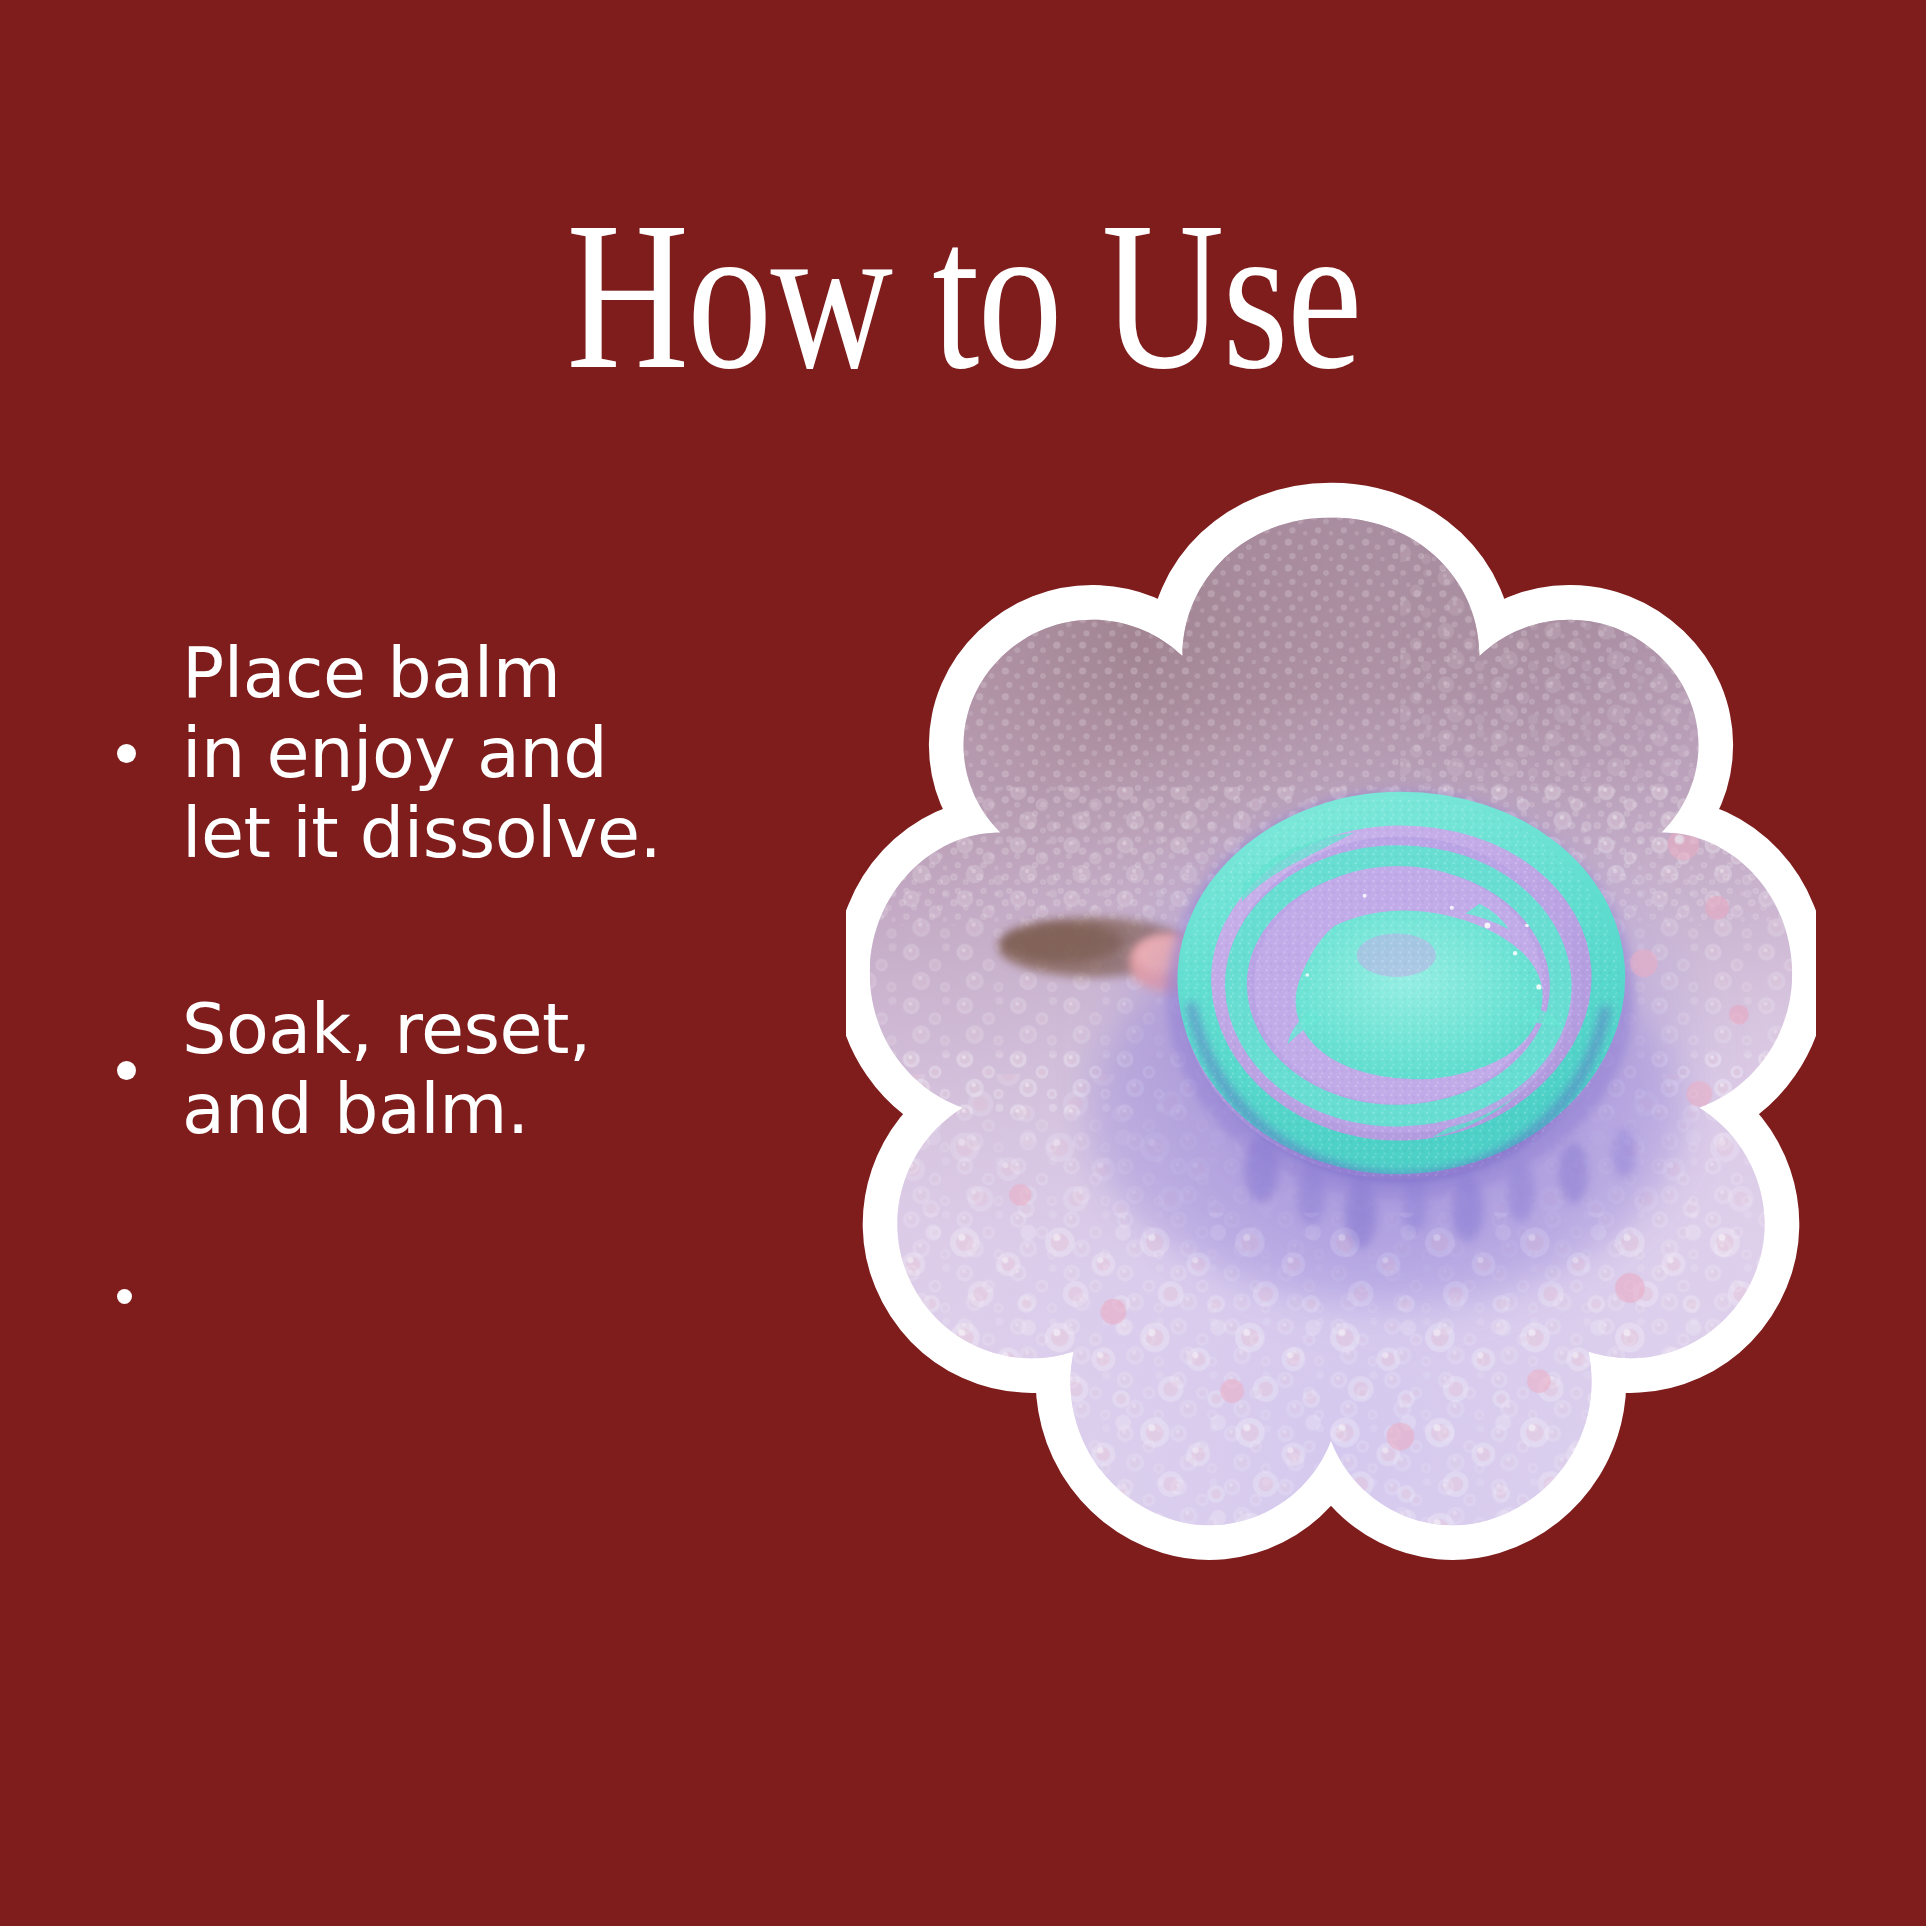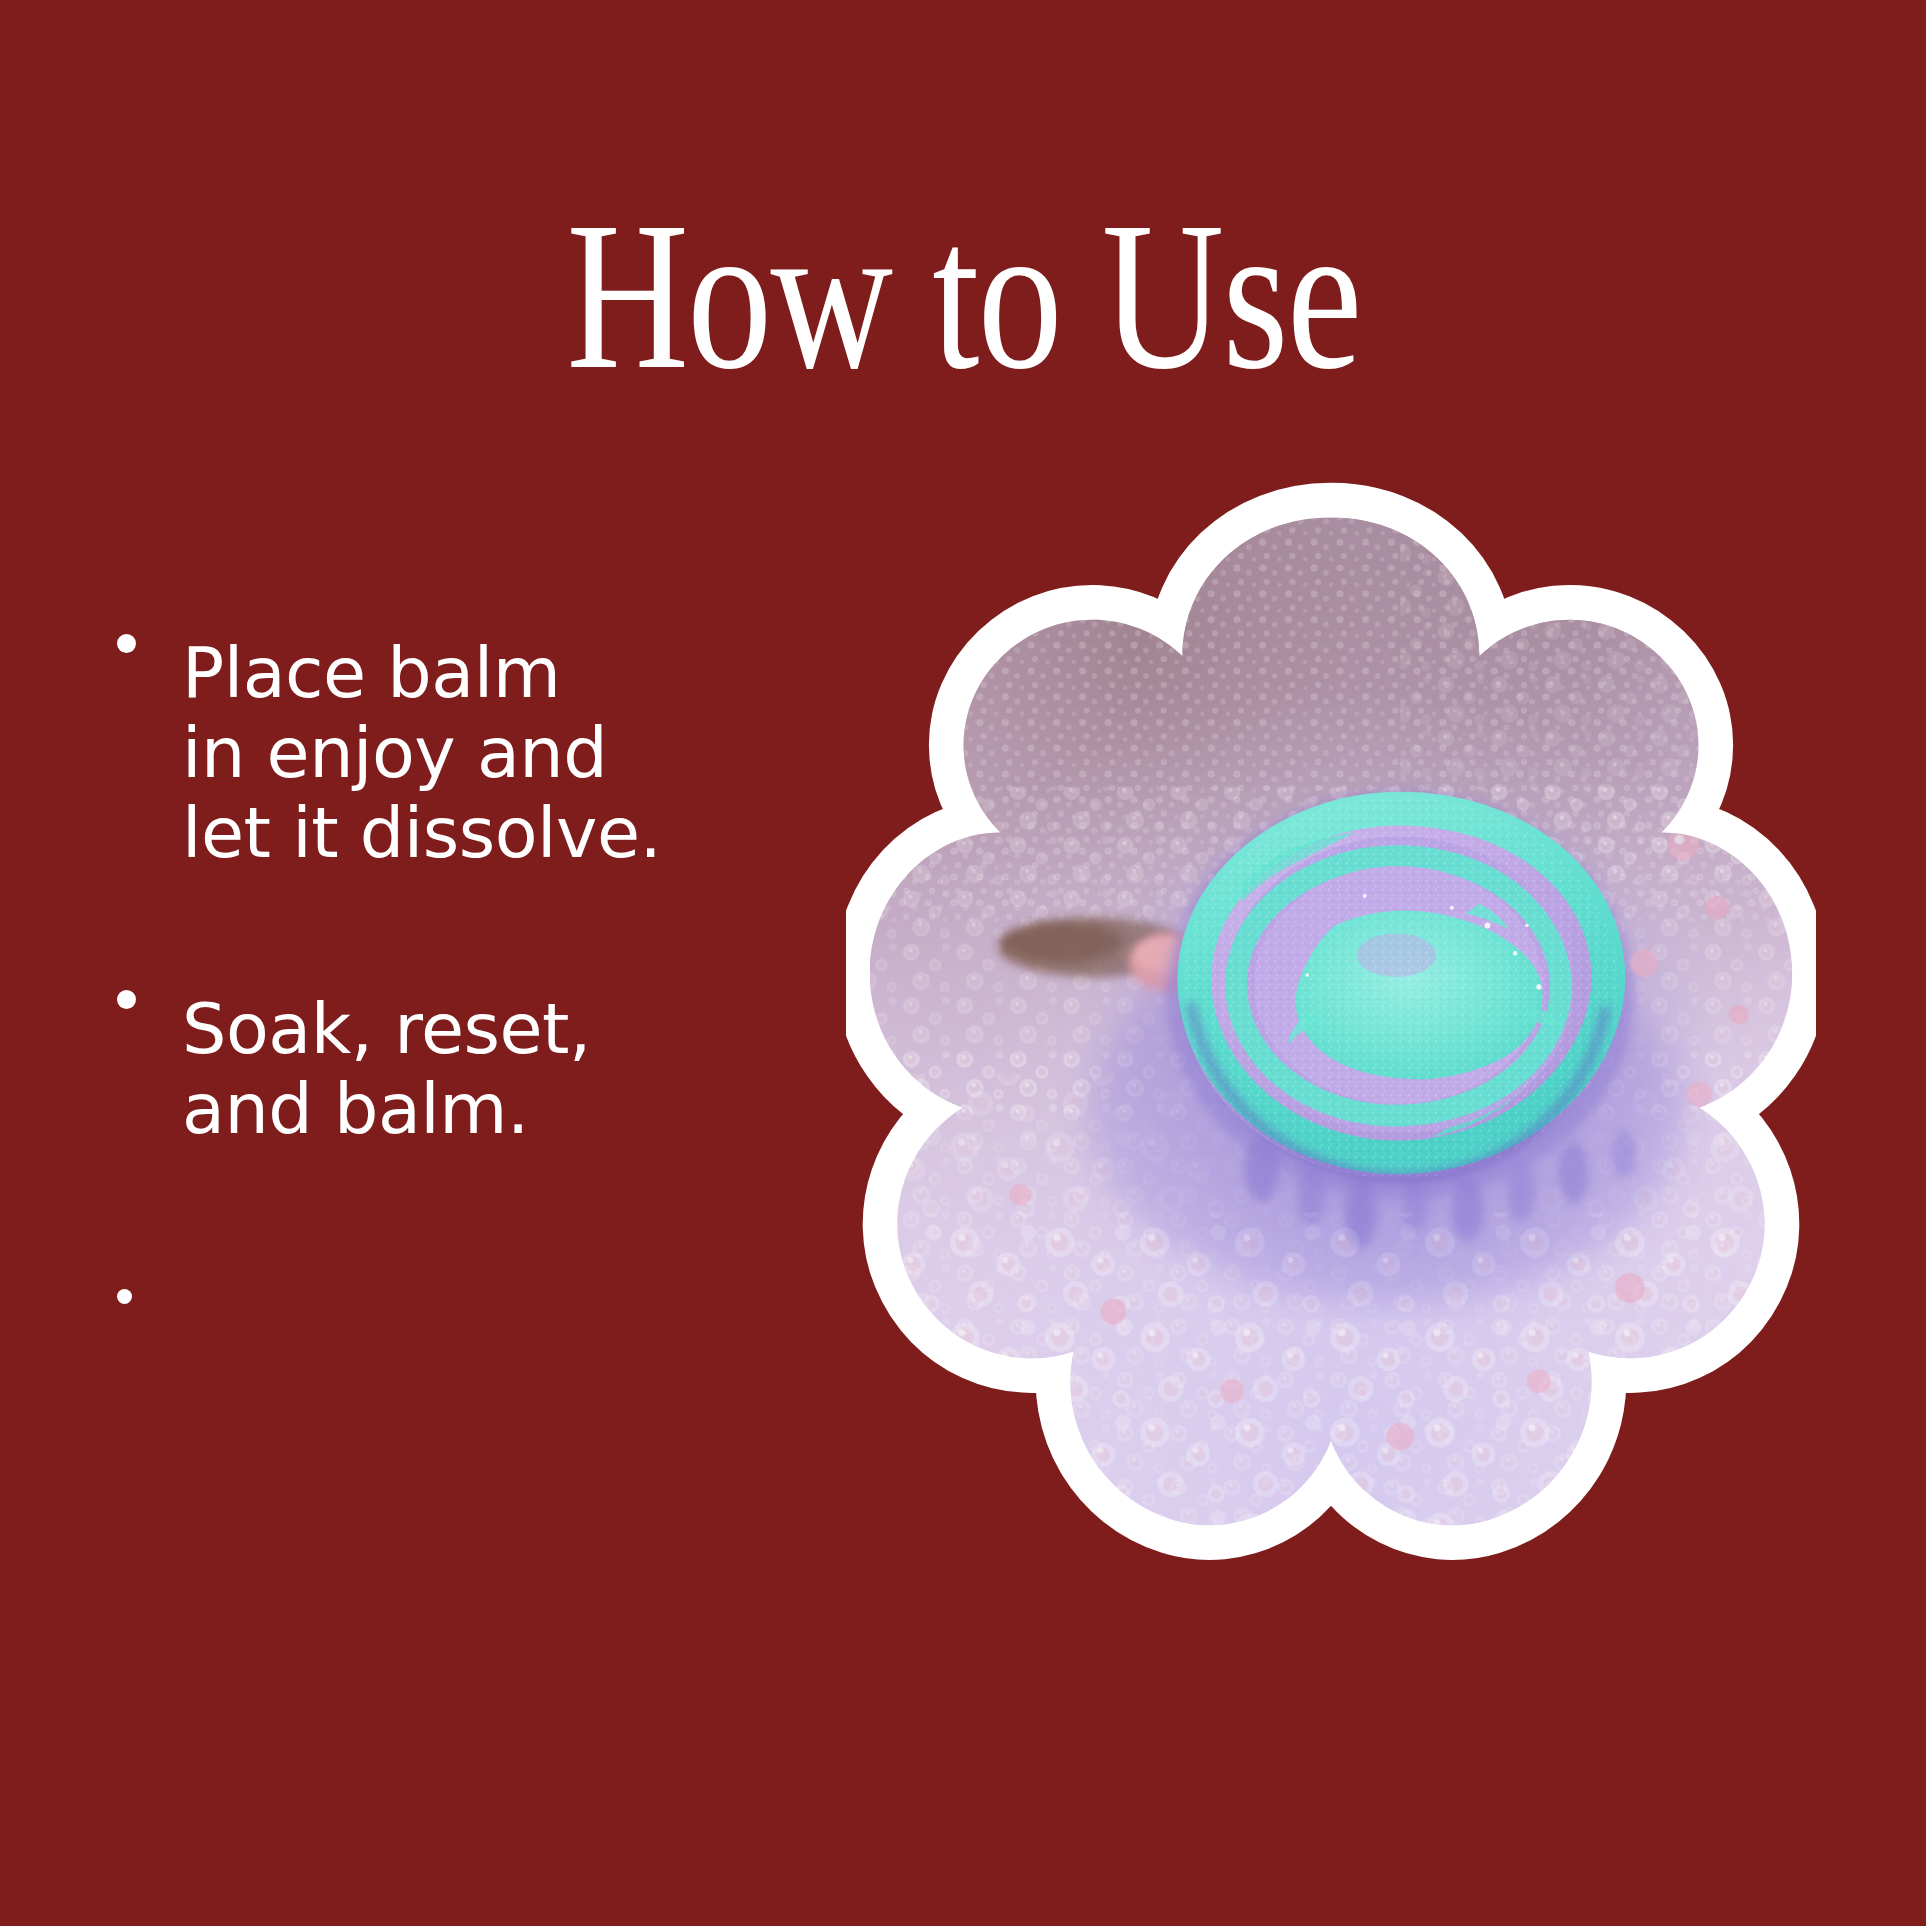--- a/index.html
+++ b/index.html
@@ -43,20 +43,21 @@
 
   
   #bullets {
     position: absolute;
     left: 117px;
     top: 634px;
     width: 752px;
   }
   .bullet-row {
     display: flex;
+    align-items: center;
     color: #ffffff;
   }
   .bullet-row.b0 { margin-top: 0; }
   .bullet-row.b1 { margin-top: 117px; }
   .bullet-row.b2 { margin-top: 139px; }
 
   .bullet-dot {
     flex: 0 0 auto;
     width: 19px;
     height: 19px;

